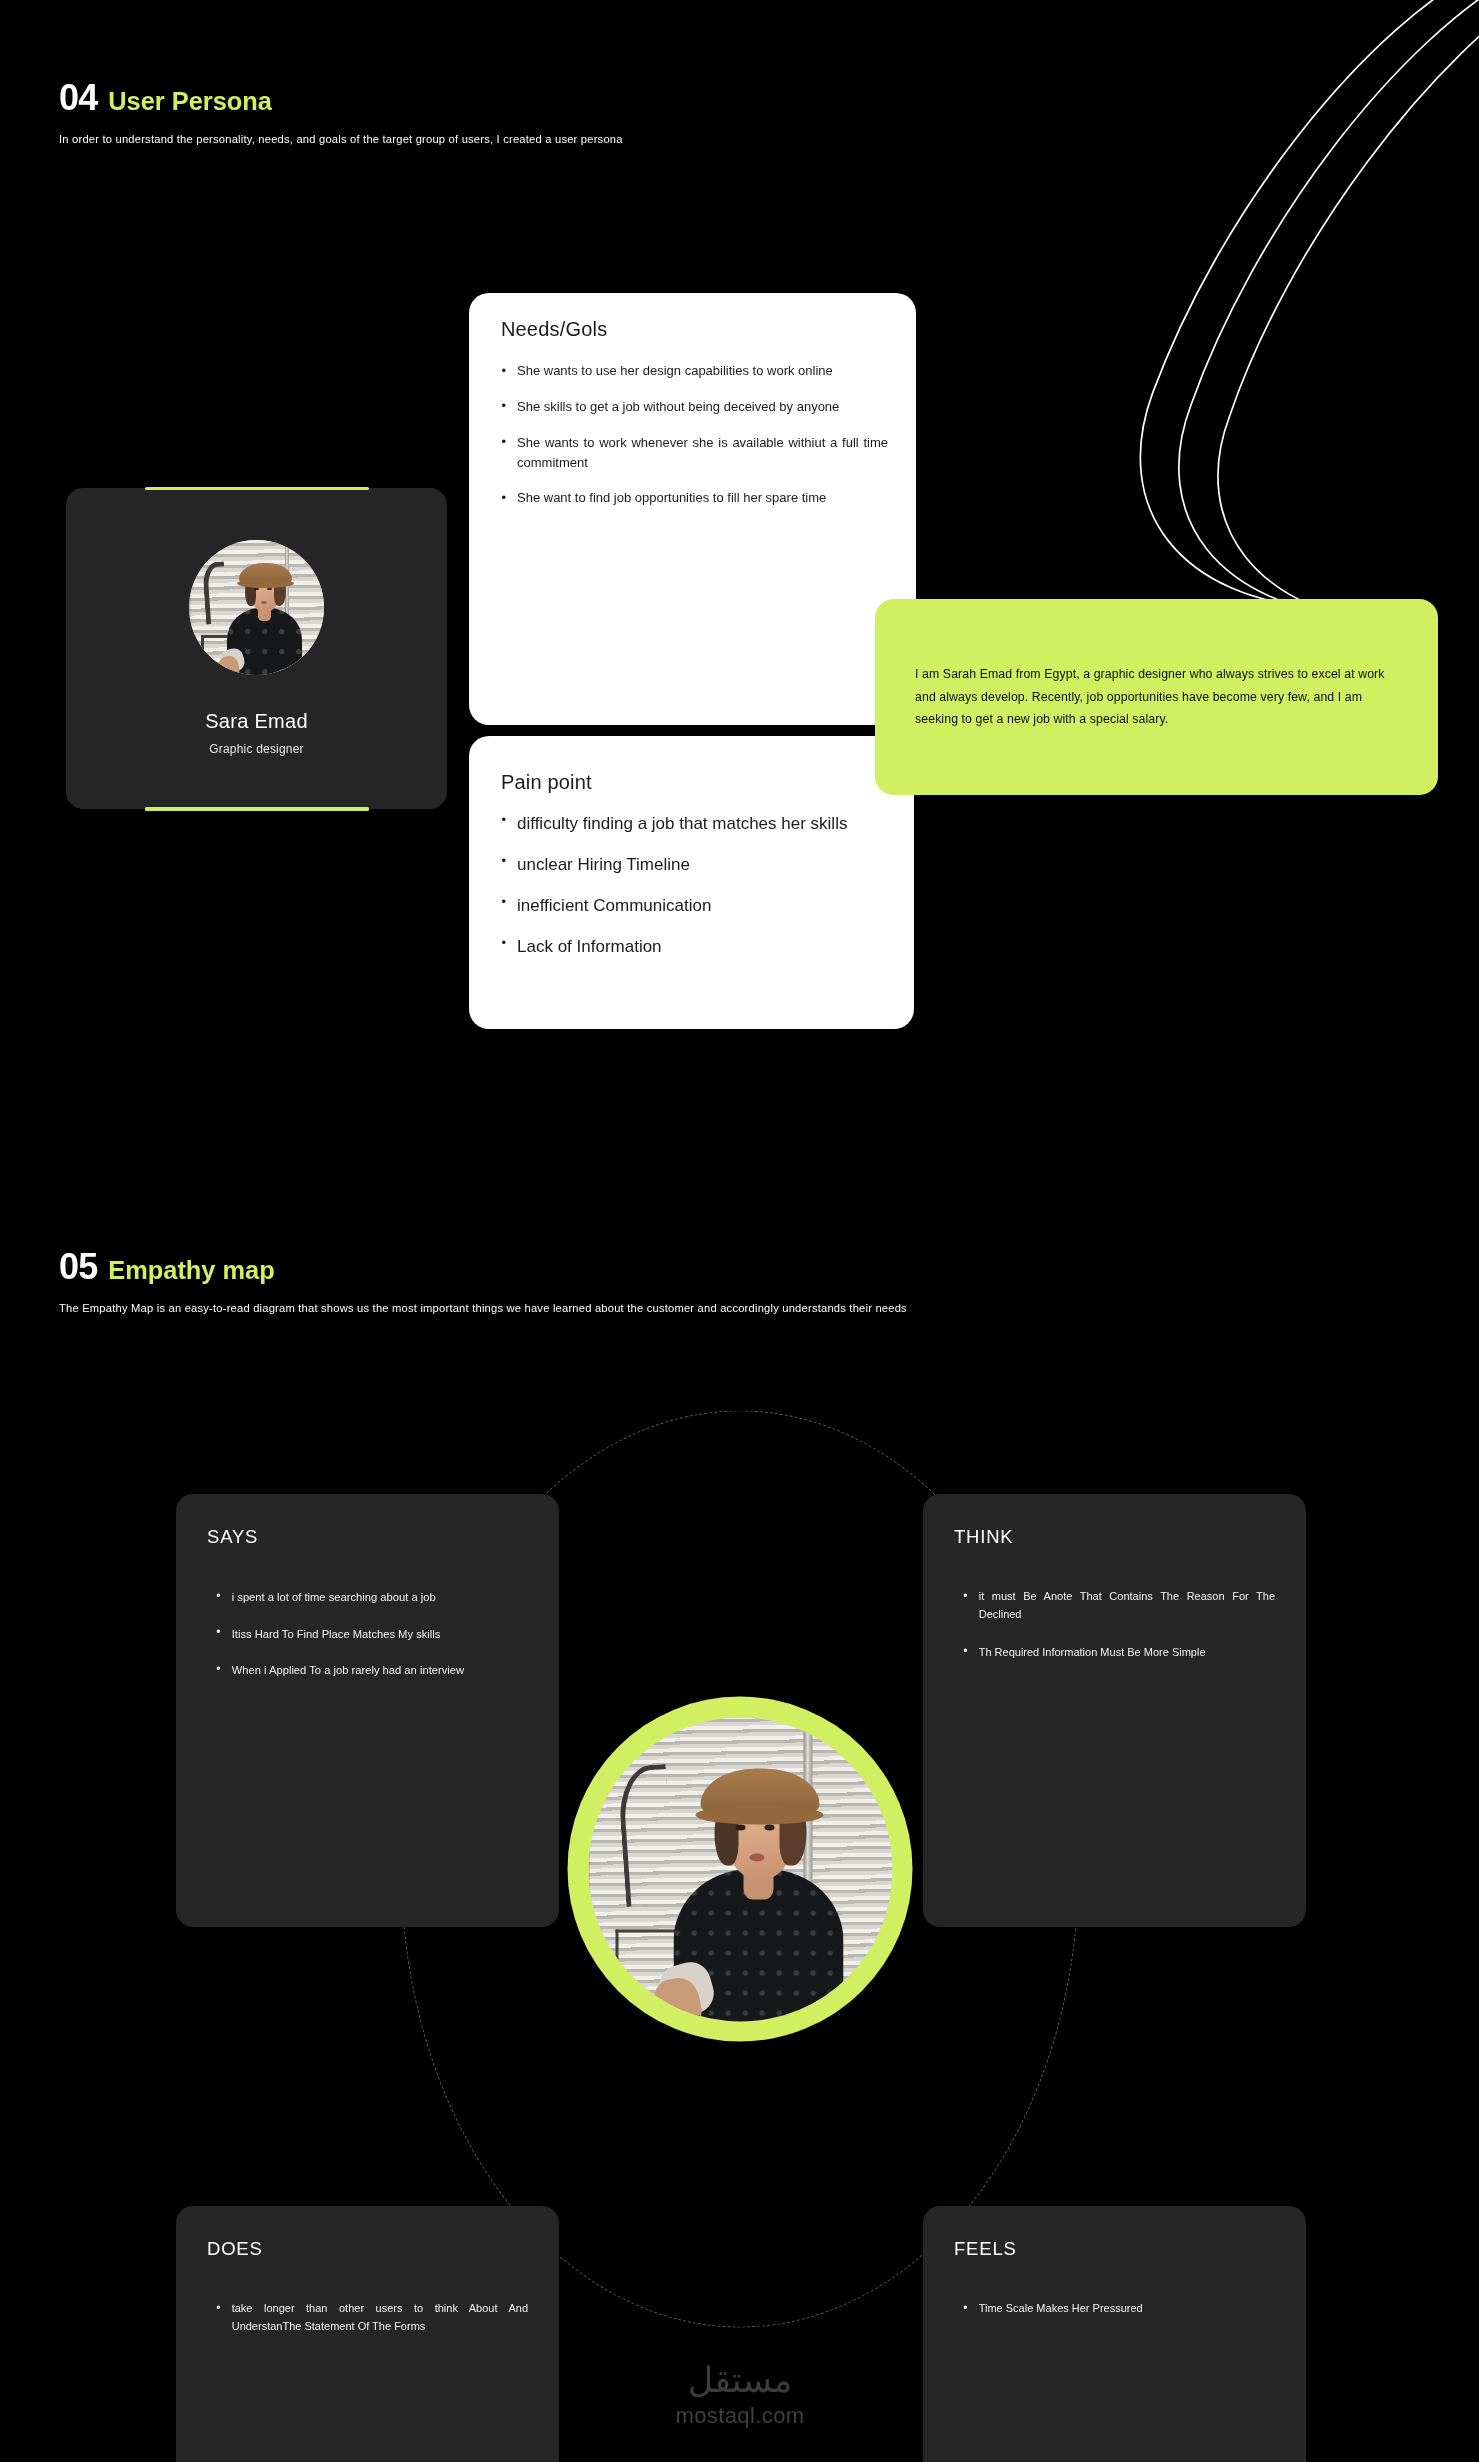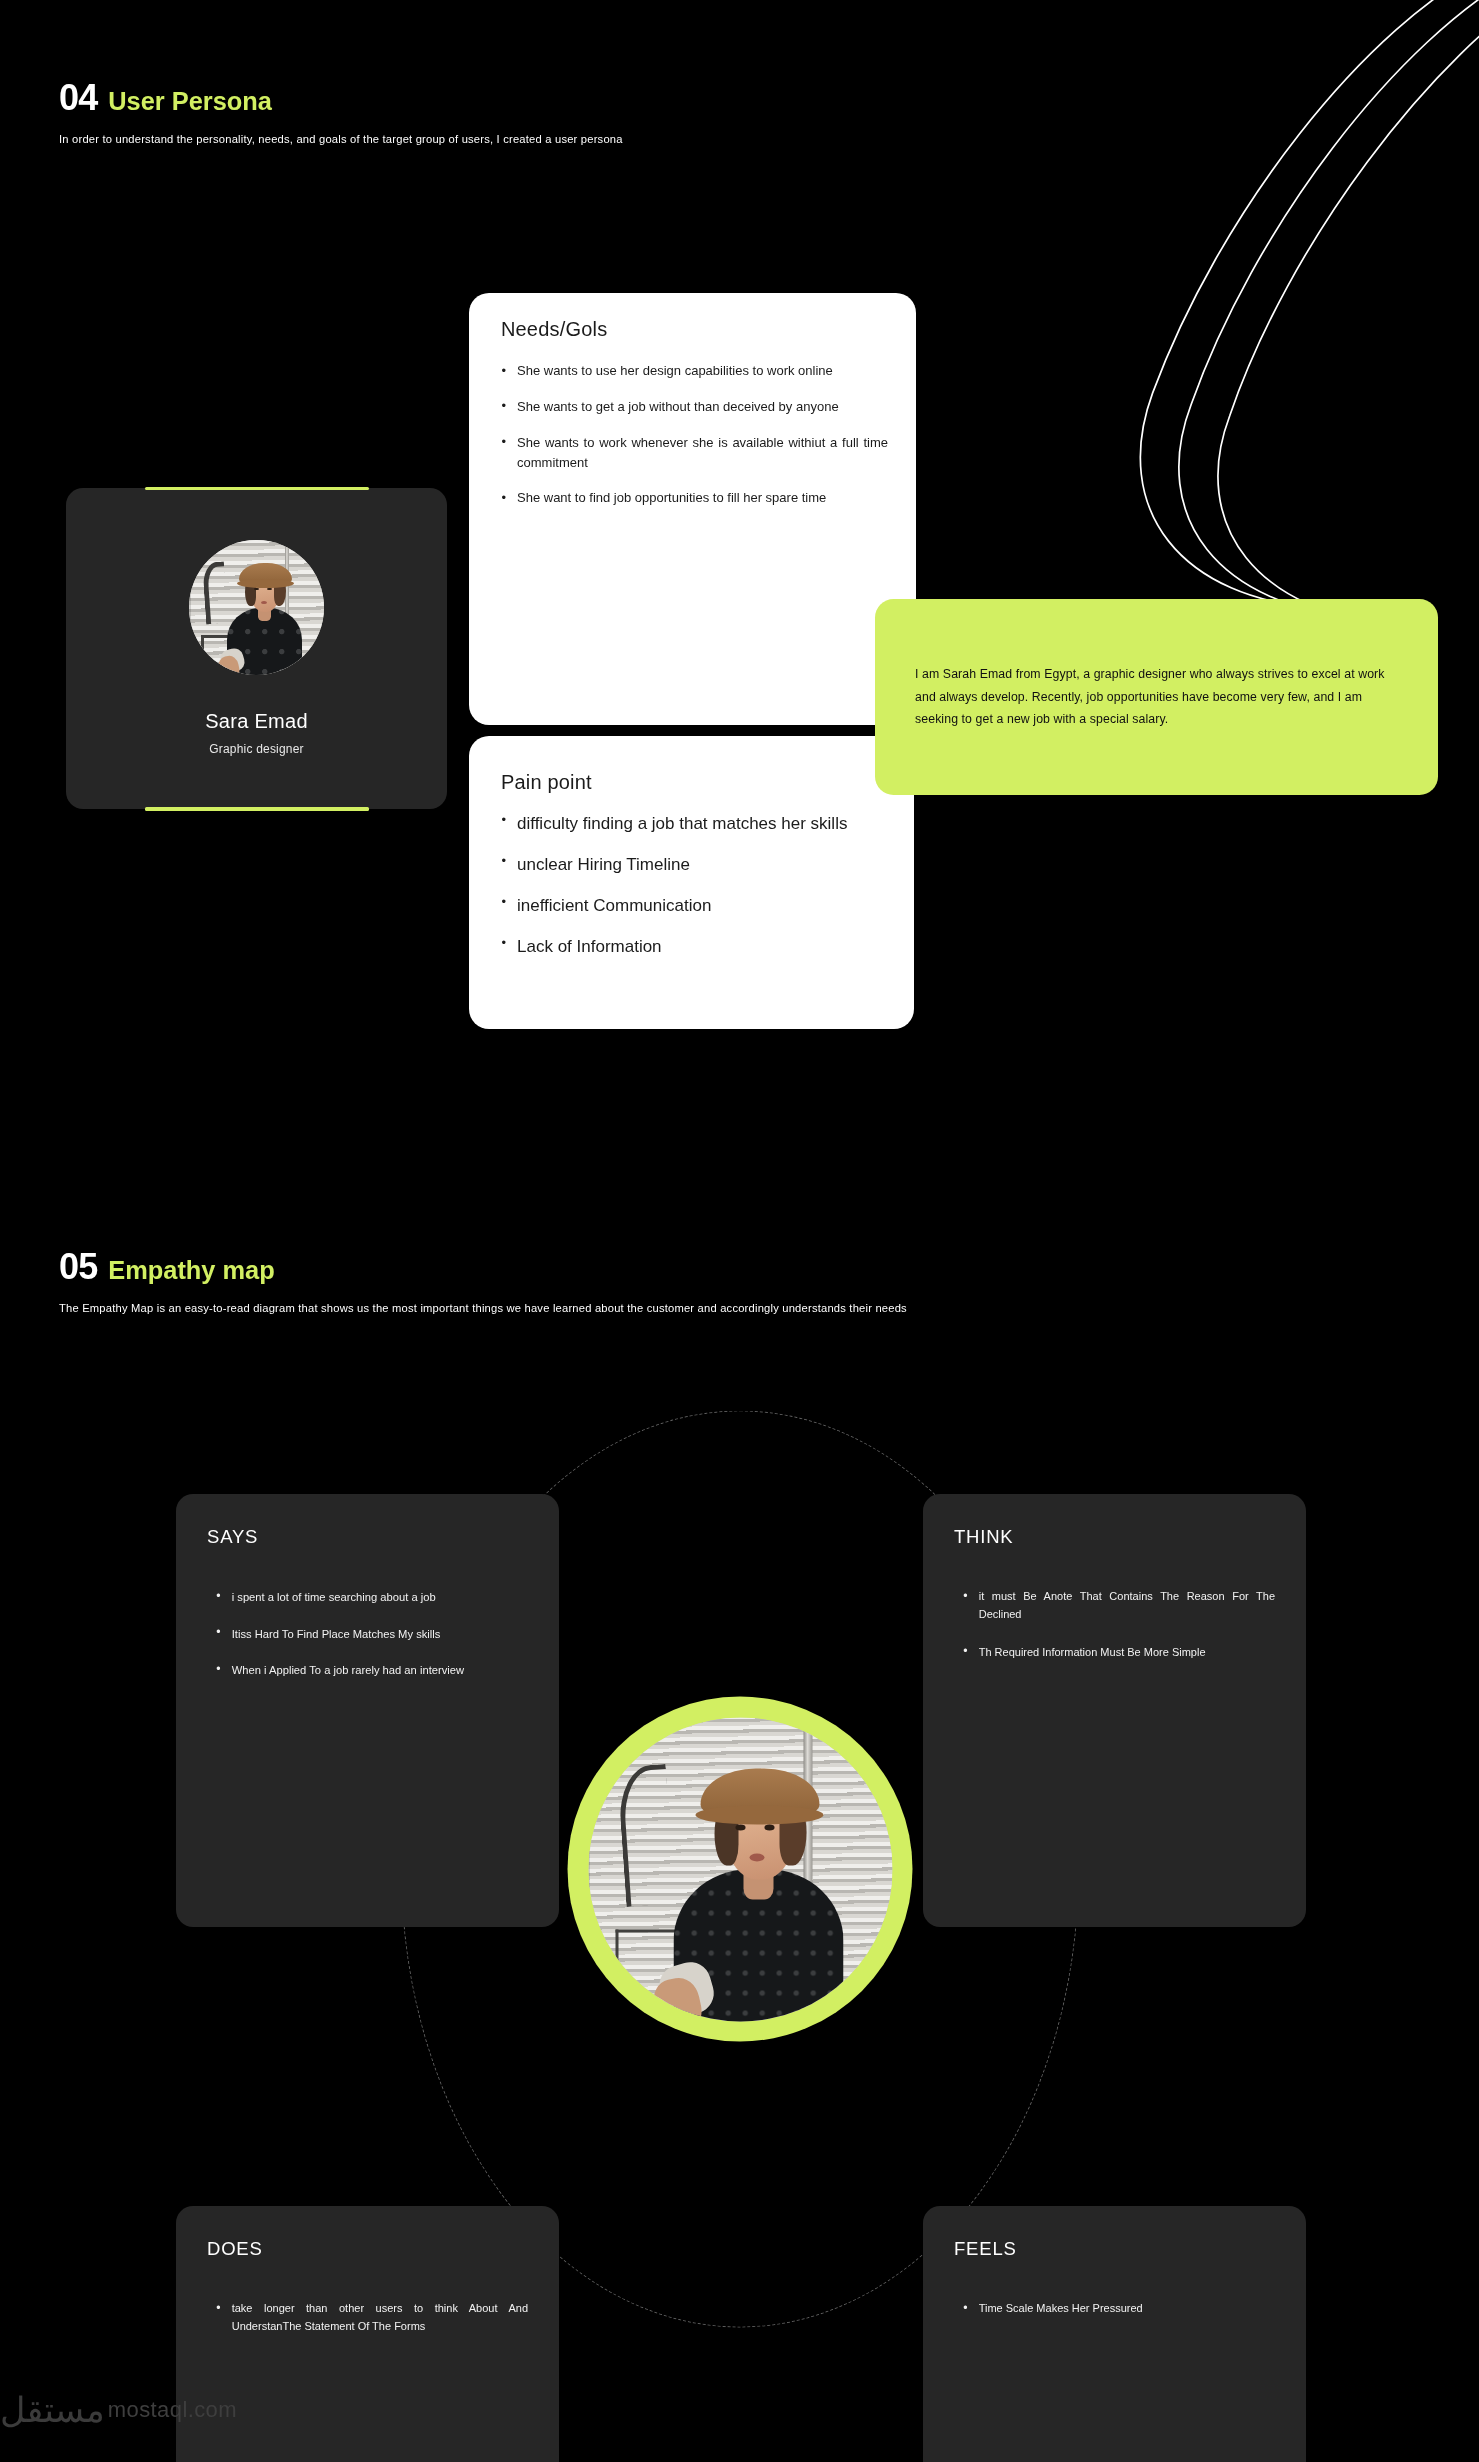--- a/index.html
+++ b/index.html
@@ -306,21 +306,21 @@
     width:5%; height:2.6%;
     background:#a0594b;
     border-radius:50%;
   }
 
   
   .footer {
     position:absolute;
     left:0; right:0; bottom:33px;
     display:flex;
-    flex-direction:row;
+    flex-direction:column;
     align-items:center;
     gap:3.1px;
   }
   .logo-ar {
     font-size:35px;
     color:#3b3b3b;
     letter-spacing:1.5px;
     line-height:1.1;
     direction:rtl;
   }
@@ -373,21 +373,21 @@
     </div>
     <div class="persona-name">Sara Emad</div>
     <div class="persona-role">Graphic designer</div>
     <div class="bar bottom"></div>
   </div>
 
   <div class="wcard needs">
     <h3>Needs/Gols</h3>
     <ul>
       <li>She wants to use her design capabilities to work online</li>
-      <li>She wants to get a job without than deceived by anyone</li>
+      <li>She skills to get a job without being deceived by anyone</li>
       <li>She wants to work whenever she is available withiut a full time commitment</li>
       <li>She want to find job opportunities to fill her spare time</li>
     </ul>
   </div>
 
   <div class="wcard pain">
     <h3>Pain point</h3>
     <ul>
       <li>difficulty finding a job that matches her skills</li>
       <li>unclear Hiring Timeline</li>

